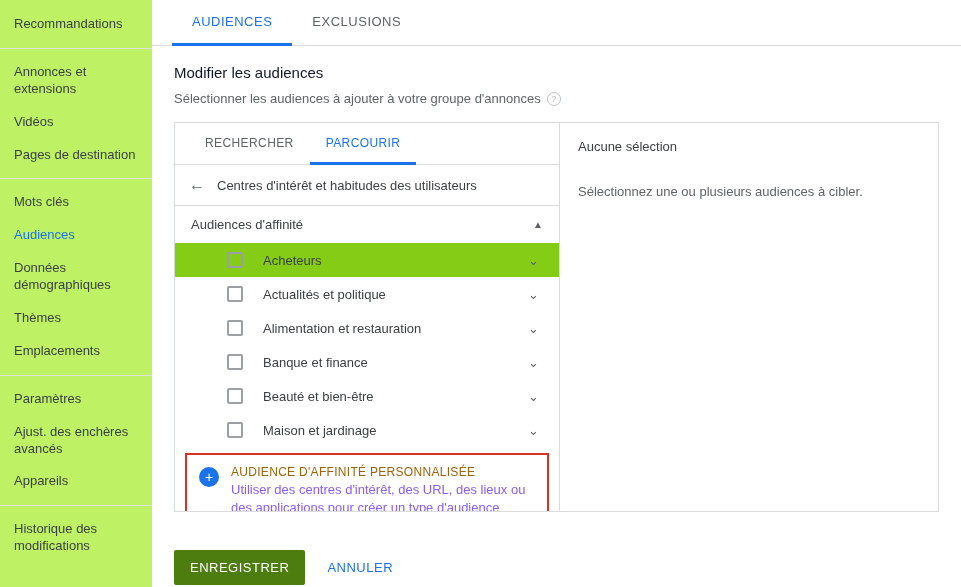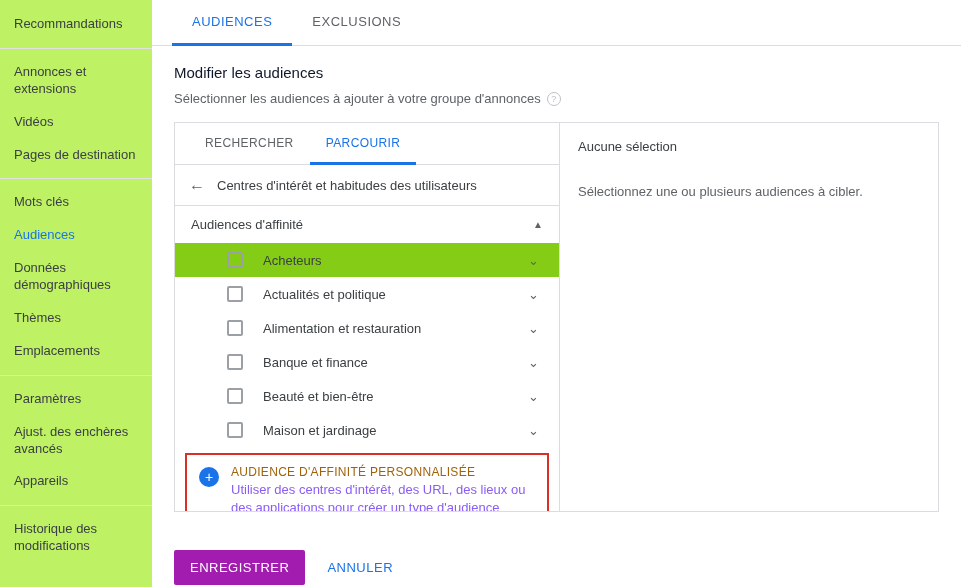--- a/index.html
+++ b/index.html
@@ -61,21 +61,21 @@
     .plus-circle { width: 20px; height: 20px; background: #1a73e8; border-radius: 50%; color: #fff; display: flex; align-items: center; justify-content: center; font-size: 14px; flex-shrink: 0; margin-top: 2px; }
     .ca-title { color: #a16207; font-size: 12px; font-weight: 500; letter-spacing: 0.3px; }
     .ca-desc { color: #8b5cf6; font-size: 13px; line-height: 1.35; margin-top: 2px; max-width: 360px; }
     
     
     .sel-title { font-size: 13px; color: #3c4043; margin-bottom: 30px; }
     .sel-desc { font-size: 13px; color: #5f6368; }
     
     
     .actions { display: flex; gap: 14px; padding: 8px 22px 14px 22px; align-items: center; }
-    .btn-primary { background: #a21caf; color: #fff; border: none; padding: 10px 16px; font-size: 13px; font-weight: 500; letter-spacing: 0.5px; cursor: pointer; border-radius: 2px; }
+    .btn-primary { background: #4d7c0f; color: #fff; border: none; padding: 10px 16px; font-size: 13px; font-weight: 500; letter-spacing: 0.5px; cursor: pointer; border-radius: 2px; }
     .btn-secondary { background: none; color: #1a73e8; border: none; font-size: 13px; font-weight: 500; letter-spacing: 0.5px; cursor: pointer; padding: 10px 8px; }
     
     
     .list-scroll::-webkit-scrollbar { width: 8px; }
     .list-scroll::-webkit-scrollbar-thumb { background: #dadce0; border-radius: 4px; }
   </style>
 </head>
 <body>
 
 <nav class="sidebar">

